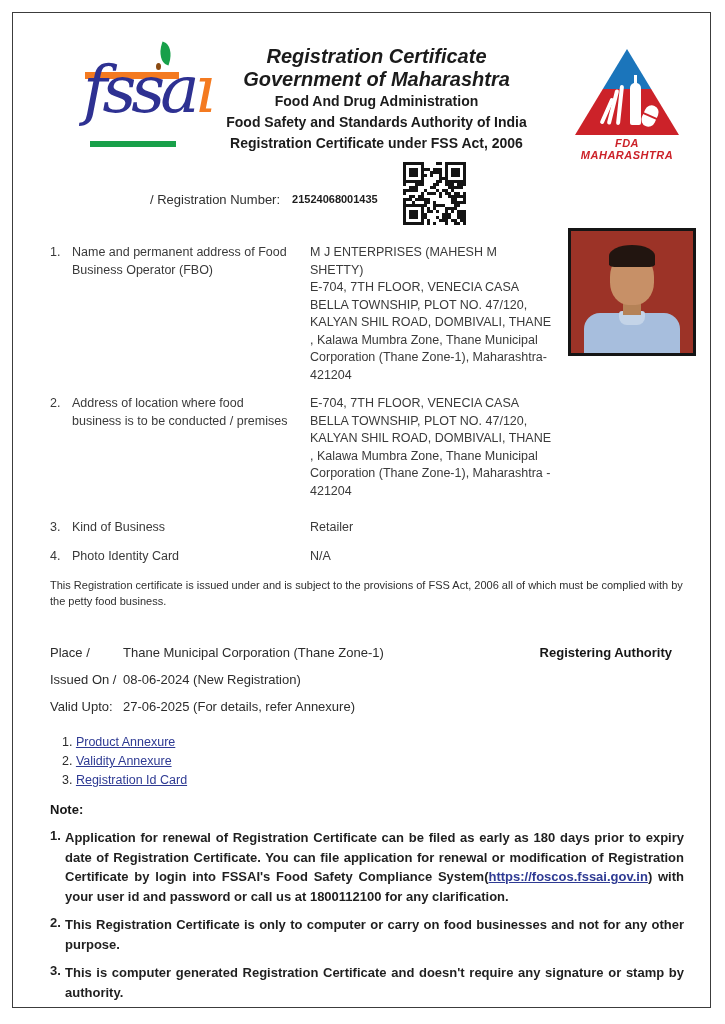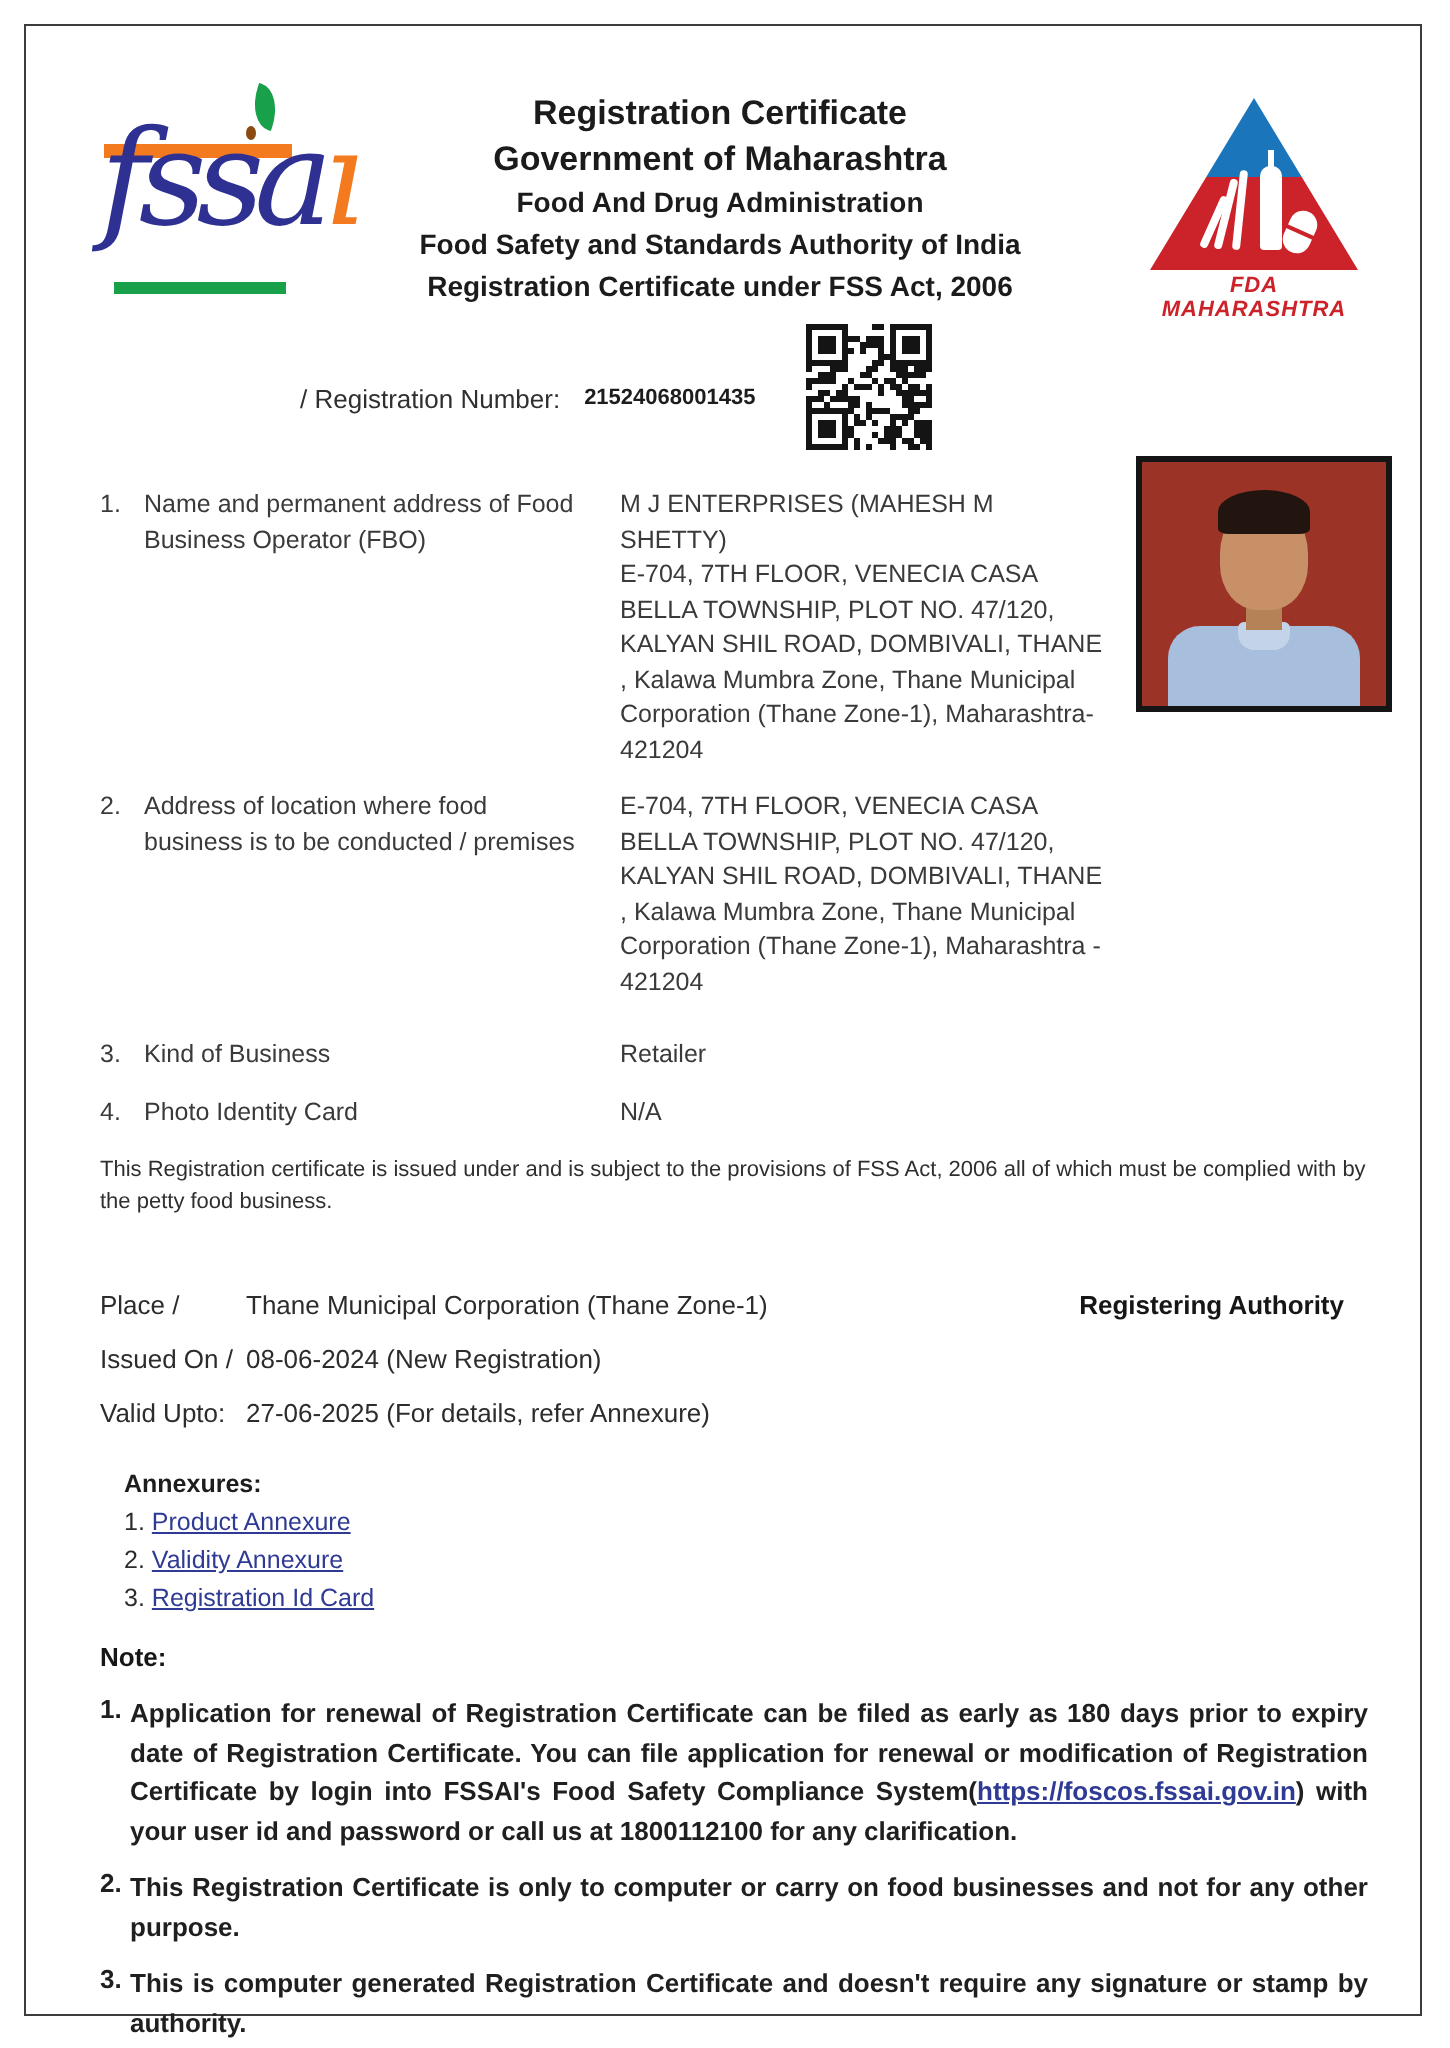--- a/index.html
+++ b/index.html
@@ -9,40 +9,40 @@
     font-family:"Liberation Sans", sans-serif; color:#3a3a3a; margin:0 auto;
     overflow:hidden;
   }
   .frame {
     position:absolute; left:12px; top:12px; width:699px; height:996px;
     border:1px solid #3c3c3c;
   }
   .content { position:relative; width:100%; height:100%; padding:30px 24px 0 37px; }
 
   
-  .header { display:flex; align-items:flex-start; }
+  .header { display:flex; align-items:flex-start;margin-left:33px; }
   .fssai-logo { position:relative; width:102px; height:108px; flex:0 0 auto; margin-top:3px; }
   .fssai-bar-orange { position:absolute; left:2px; top:26px; width:94px; height:7px; background:var(--fssai-orange); }
   .fssai-bar-green  { position:absolute; left:7px; bottom:7px; width:86px; height:6px; background:var(--fssai-green); }
   .fssai-text {
     position:absolute; left:0; top:-6px; width:100%; text-align:center;
     font-family:"DejaVu Serif", serif; font-style:italic; font-size:66px;
     letter-spacing:-5px; line-height:100px;
   }
   .fssai-text .fs { color:var(--fssai-blue); }
   .fssai-text .fi { color:var(--fssai-orange); }
   .fssai-leaf {
     position:absolute; right:13px; top:-3px; width:13px; height:21px;
     background:var(--fssai-green); border-radius:0 90% 0 90%;
     transform:rotate(18deg);
   }
   .fssai-seed { position:absolute; right:24px; top:17px; width:5px; height:7px; background:#8a4a12; border-radius:50%; }
 
   .titles { flex:1 1 auto; text-align:center; color:#1b1b1b; padding-top:2px; }
-  .titles .t-big { font-size:17px; font-weight:700; line-height:23px; }
+  .titles .t-big { font-size:20px; font-weight:700; line-height:23px;font-style:italic; }
   .titles .t-small { font-size:14px; font-weight:700; line-height:21px; }
 
   .fda-logo { position:relative; width:118px; height:110px; flex:0 0 auto; text-align:center; }
   .fda-tri {
     position:relative; width:104px; height:86px; margin:6px auto 0;
     clip-path:polygon(50% 0, 100% 100%, 0 100%);
     background:linear-gradient(180deg, var(--fda-blue) 0 46%, var(--fda-red) 46% 100%);
   }
   .fda-glyph-candle { position:absolute; left:55px; top:34px; width:11px; height:42px; background:#ffffff; border-radius:5px 5px 2px 2px; }
   .fda-glyph-wick { position:absolute; left:59px; top:26px; width:3px; height:10px; background:#ffffff; }
@@ -426,21 +426,20 @@
           <div class="issue-value">08-06-2024 (New Registration)</div>
         </div>
         <div class="issue-row">
           <div class="issue-label">Valid Upto:</div>
           <div class="issue-value">27-06-2025 (For details, refer Annexure)</div>
         </div>
         <div class="authority">Registering Authority</div>
       </div>
 
       <div class="annexures">
-        <div class="annex-heading">Annexures:</div>
         <div class="annex-item"><span>1.</span> <a href="#">Product Annexure</a></div>
         <div class="annex-item"><span>2.</span> <a href="#">Validity Annexure</a></div>
         <div class="annex-item"><span>3.</span> <a href="#">Registration Id Card</a></div>
       </div>
 
       <div class="notes">
         <div class="note-heading">Note:</div>
         <div class="note-item">
           <div class="note-num">1.</div>
           <div class="note-text"><span>Application for renewal of Registration Certificate can be filed as early as 180 days prior to expiry date of Registration Certificate. You can file application for renewal or modification of Registration Certificate by login into FSSAI's Food Safety Compliance System(</span><a href="#">https://foscos.fssai.gov.in</a><span>) with your user id and password or call us at 1800112100 for any clarification.</span></div>

